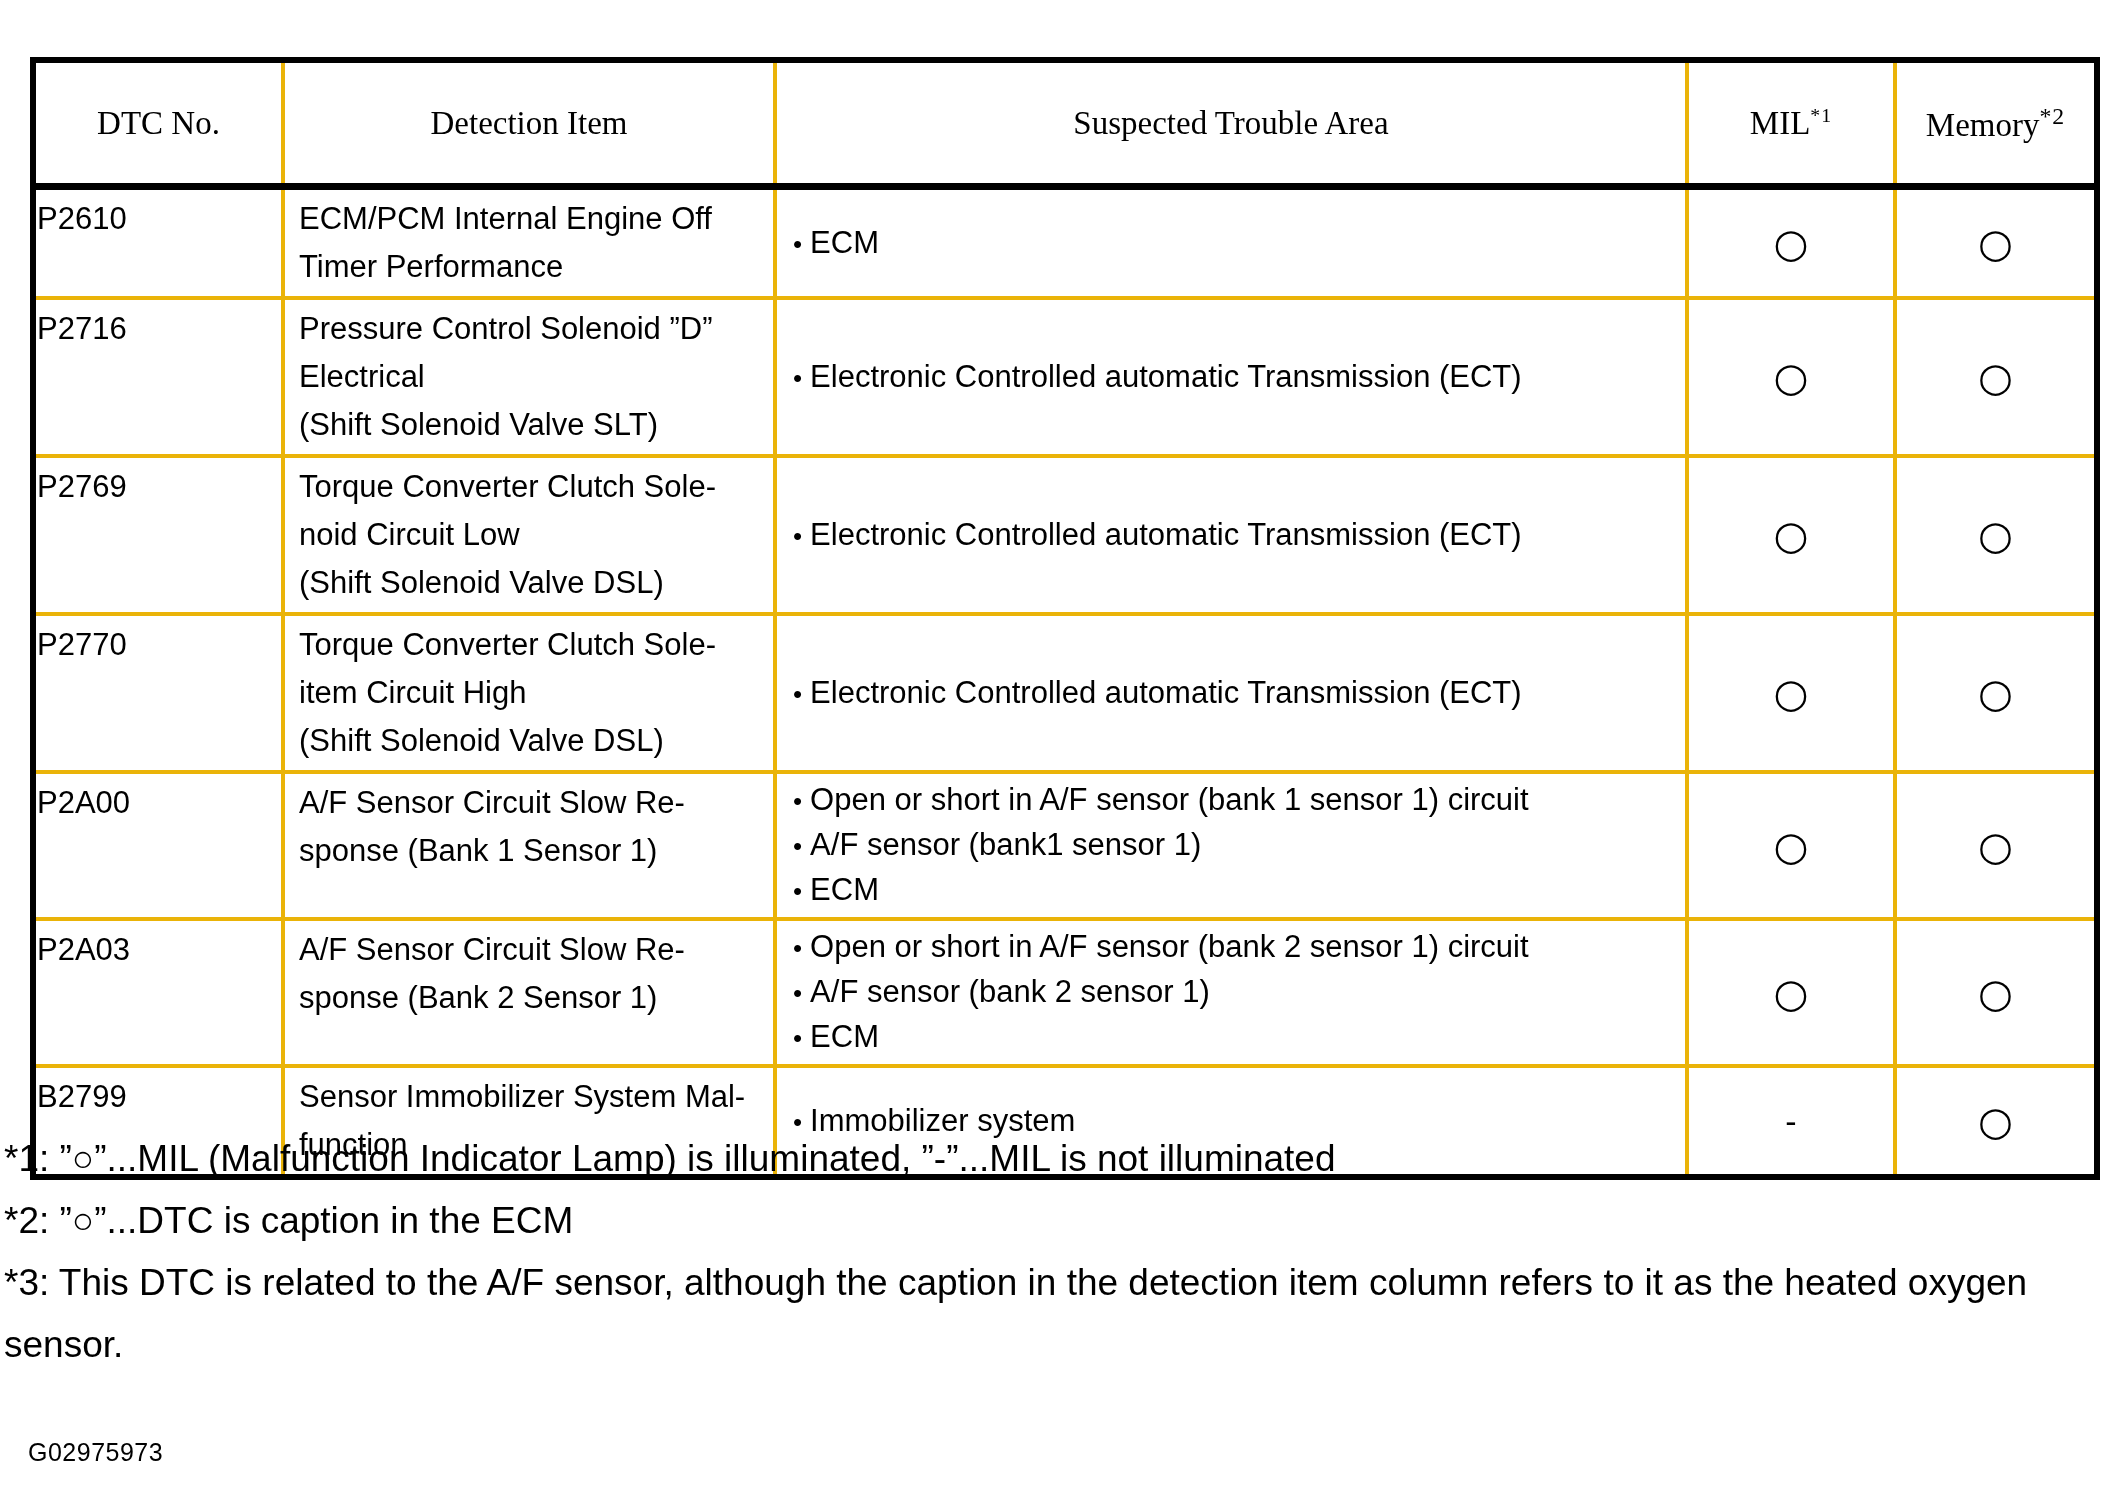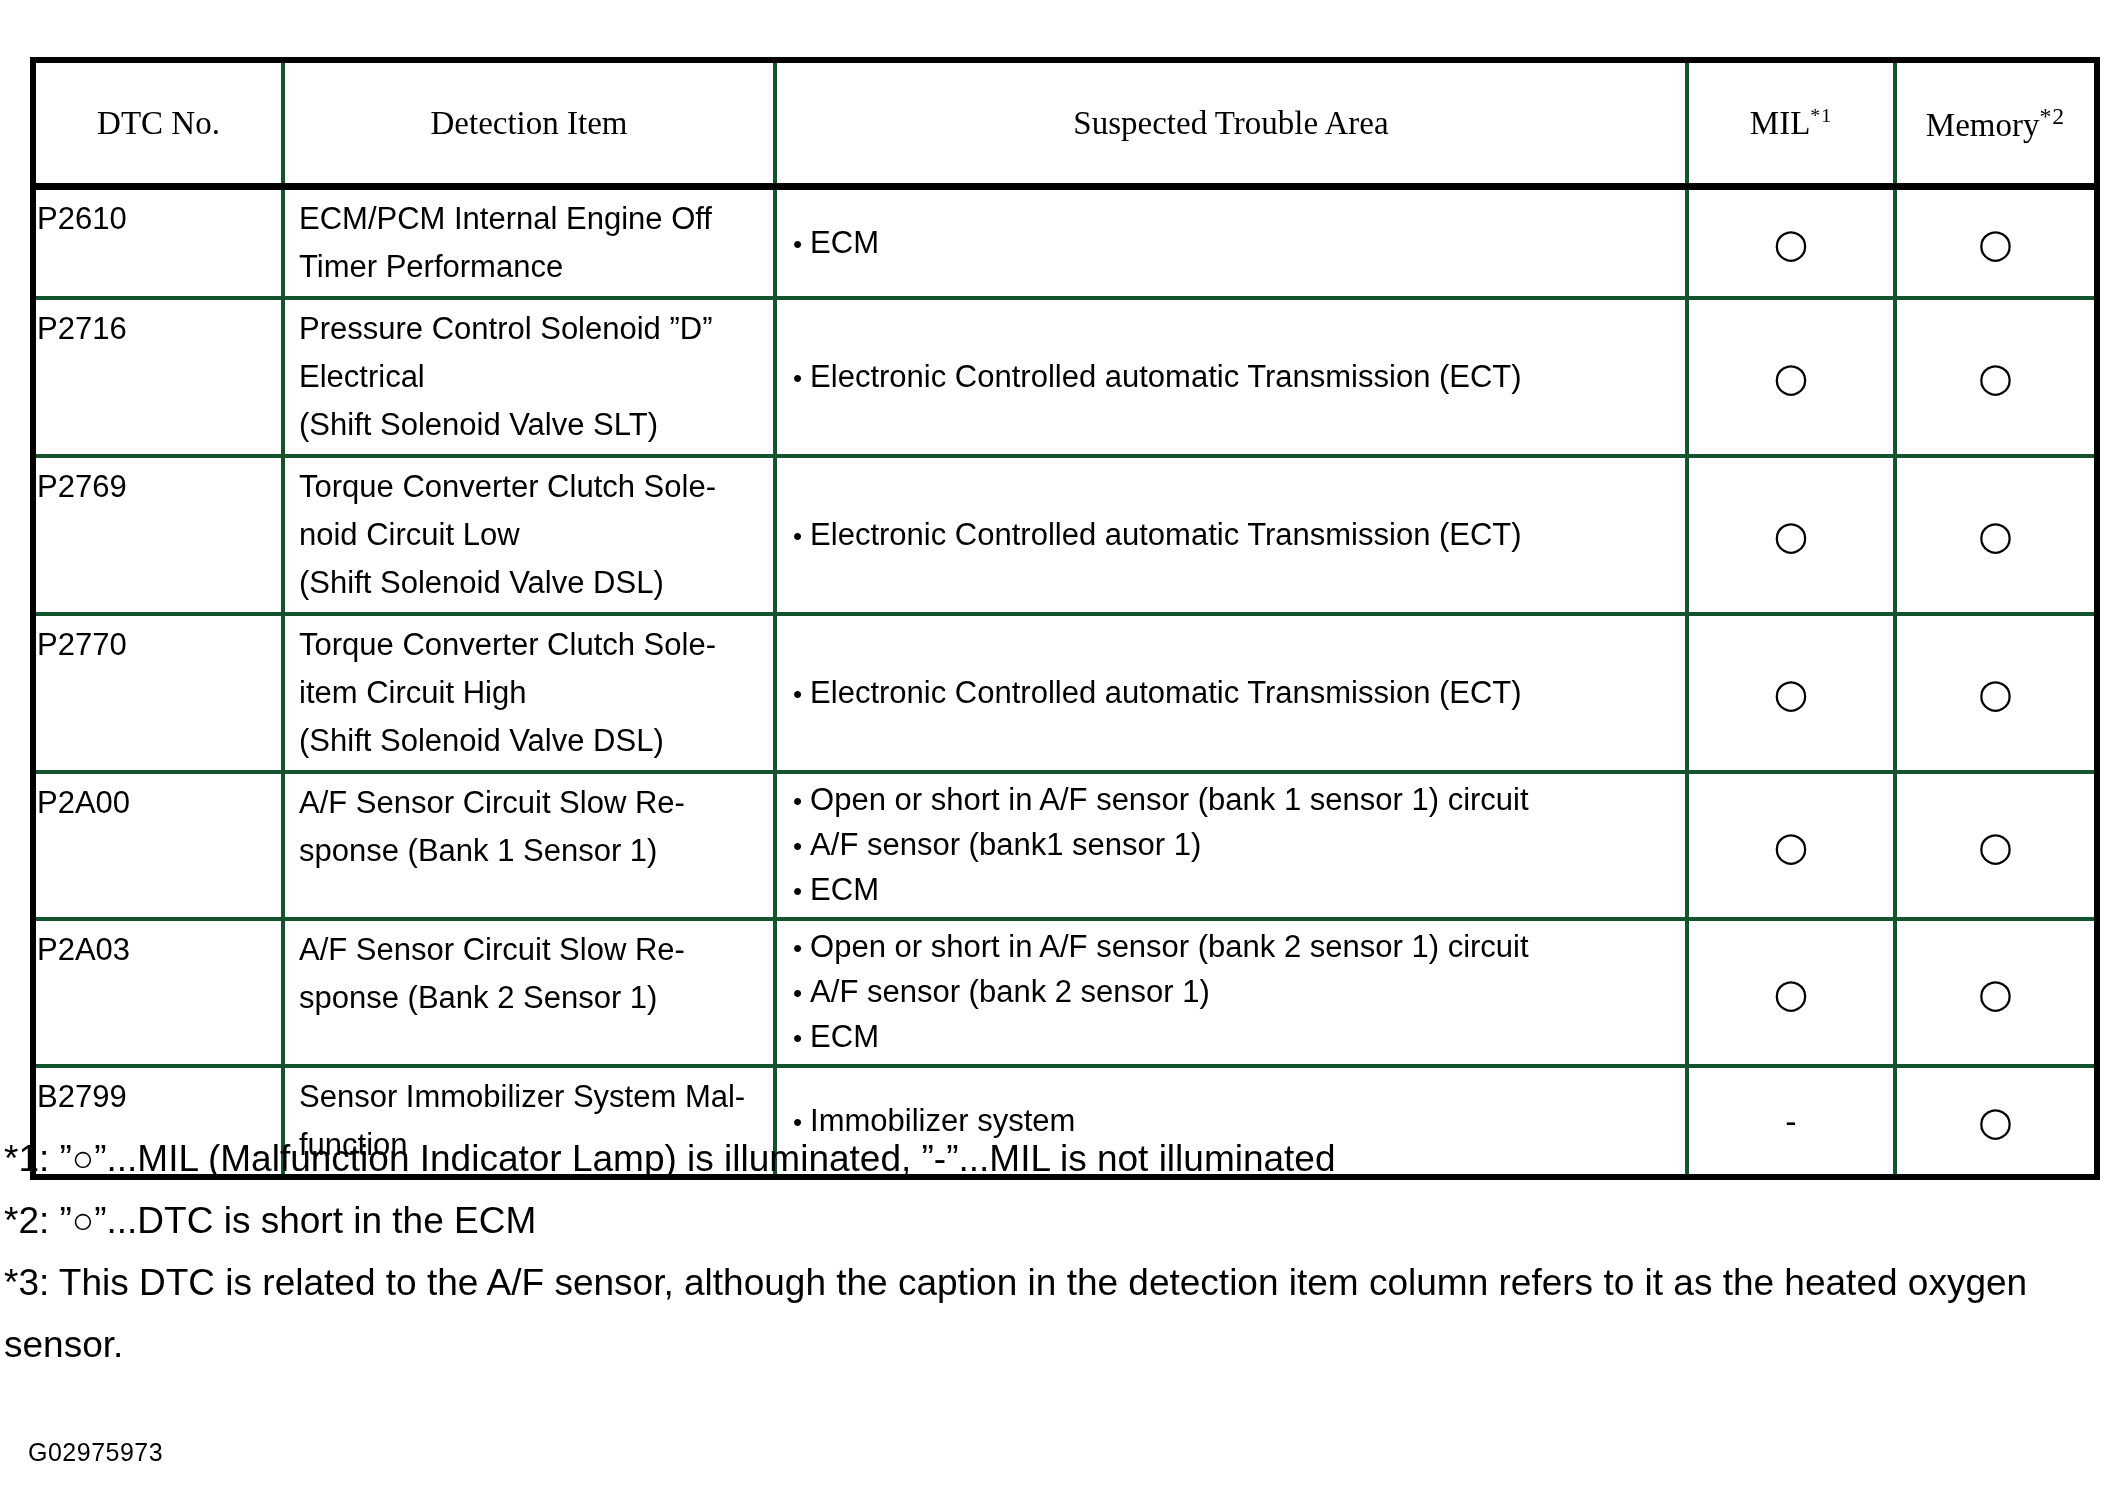--- a/index.html
+++ b/index.html
@@ -12,21 +12,21 @@
   .page{position:relative;width:2124px;height:1512px;background:#ffffff;overflow:hidden;}
 
   table.dtc{
     position:absolute;left:30px;top:57px;
     width:2064px;
     border-collapse:collapse;
     table-layout:fixed;
     border:6px solid #000;
   }
   table.dtc th, table.dtc td{
-    border:4px solid #14532d;
+    border:4px solid #eab308;
     overflow:hidden;
   }
   table.dtc thead th{
     font-family:"Liberation Serif","DejaVu Serif",serif;
     font-weight:normal;
     font-size:33px;
     height:118px;
     text-align:center;
     vertical-align:middle;
     border-bottom:7px solid #000;
@@ -207,19 +207,19 @@
             </div>
           </td>
           <td class="mark-cell"><span class="dash">-</span></td>
           <td class="mark-cell"><span class="circle">○</span></td>
         </tr>
       </tbody>
   </table>
 
   <div class="footnotes">
     <div>*1: ”○”...MIL (Malfunction Indicator Lamp) is illuminated, ”-”...MIL is not illuminated</div>
-    <div>*2: ”○”...DTC is short in the ECM</div>
+    <div>*2: ”○”...DTC is caption in the ECM</div>
     <div>*3: This DTC is related to the A/F sensor, although the caption in the detection item column refers to it as the heated oxygen sensor.</div>
   </div>
 
   <div class="figure-id">G02975973</div>
 
 </div>
 
 </body></html>

